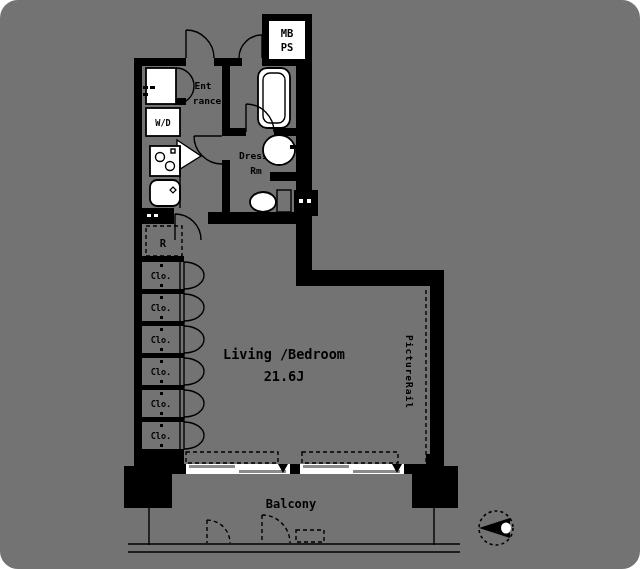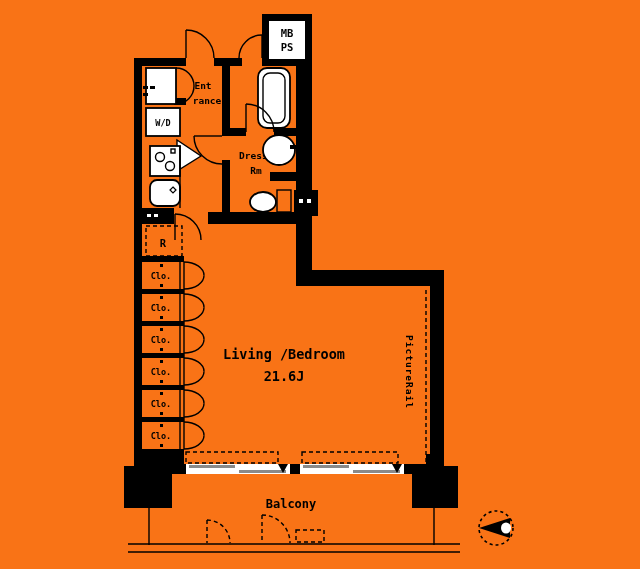--- a/index.html
+++ b/index.html
@@ -1,16 +1,16 @@
 <!DOCTYPE html>
 <html><head>
 <meta charset="utf-8">
 <style>
   html,body{margin:0;padding:0;background:#ffffff;}
-  #canvas{position:relative;width:640px;height:569px;background:#f97316;overflow:hidden;}
+  #canvas{position:relative;width:640px;height:569px;background:#737373;overflow:hidden;border-radius:18px;}
   svg{position:absolute;left:0;top:0;}
   svg rect, svg line, svg path, svg circle, svg ellipse, svg polygon { shape-rendering:geometricPrecision; }
   text{font-family:"DejaVu Sans Mono", monospace;font-weight:bold;fill:#000;}
   .t8 {font-size:8.5px;}
   .t9 {font-size:9.5px;}
   .t10{font-size:10.5px;}
   .t12{font-size:12px;}
   .t13{font-size:13.5px;}
   .wall{fill:#000;}
   .ln  {stroke:#000;stroke-width:1.4;fill:none;}

